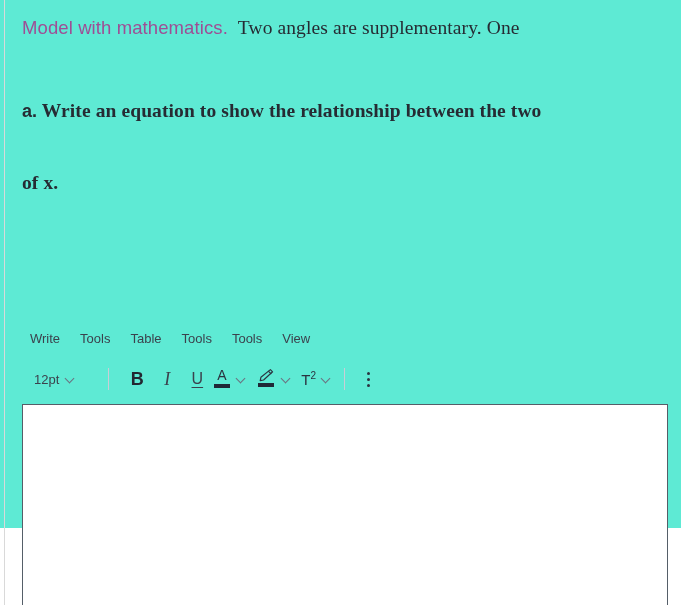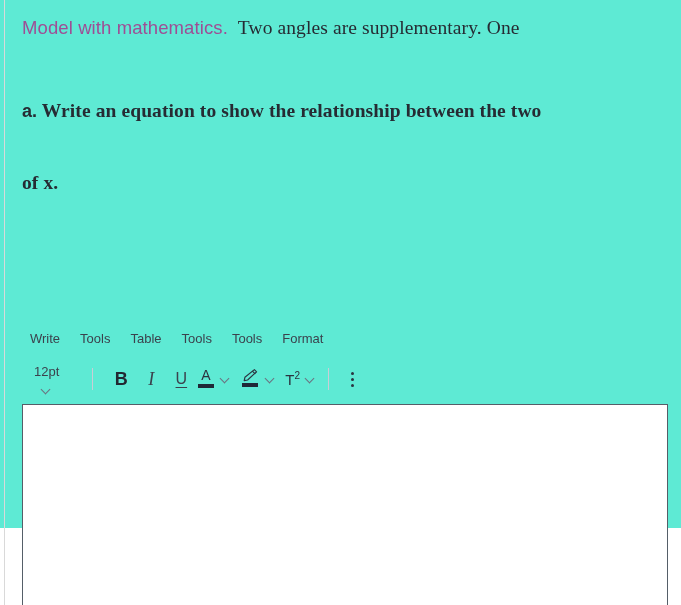--- a/index.html
+++ b/index.html
@@ -95,21 +95,21 @@
   .tb-select {
     display: flex;
     align-items: center;
     gap: 7px;
     font-size: 13px;
     color: #3b424d;
     padding: 3px 4px;
     white-space: nowrap;
     font-family: "Liberation Sans", sans-serif;
   }
-  .tb-select.first { margin-right: 16px; flex-direction: column; }
+  .tb-select.first { margin-right: 16px; }
   .tb-select.second { margin-right: 12px; }
 
   .chev {
     display: inline-block;
     width: 9px;
     height: 9px;
     position: relative;
     flex: none;
   }
   .chev::after {
@@ -262,21 +262,21 @@
   </div>
 
   <div id="editor">
 
     <div class="menubar">
       <span class="menu-item">Write</span>
       <span class="menu-item">Tools</span>
       <span class="menu-item">Table</span>
       <span class="menu-item">Tools</span>
       <span class="menu-item">Tools</span>
-      <span class="menu-item">Format</span>
+      <span class="menu-item">View</span>
     </div>
 
     <div class="toolbar">
 
       <div class="tb-select first">
         <span>12pt</span>
         <span class="chev"></span>
       </div>
 
 

